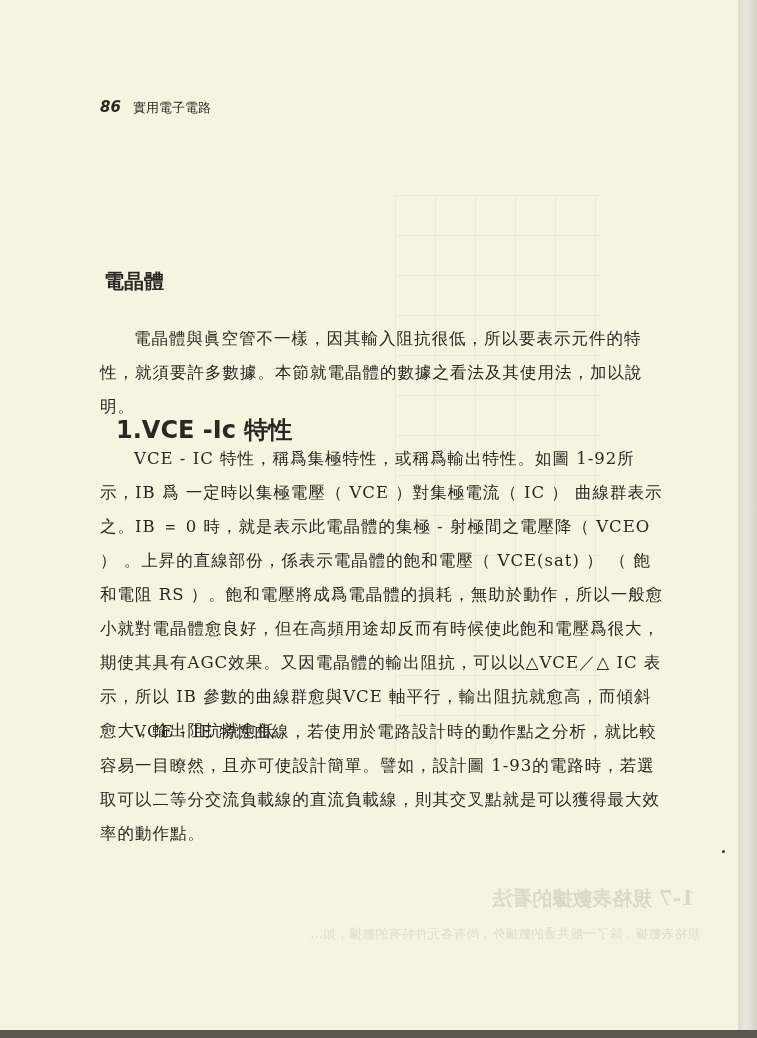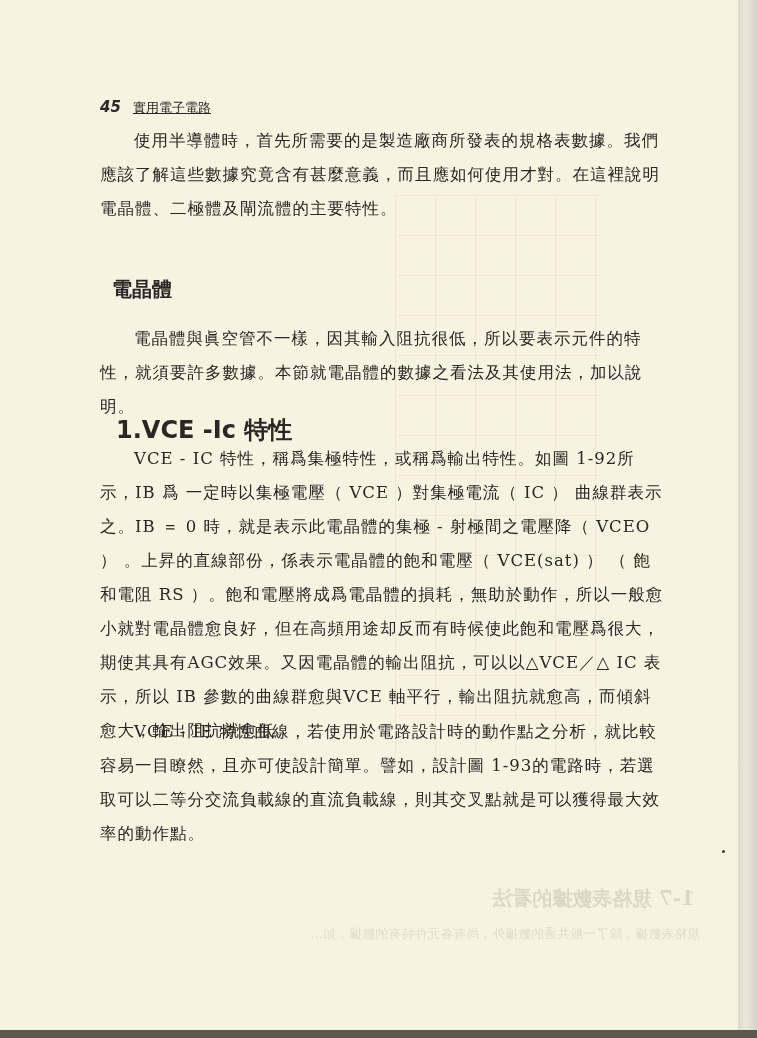--- a/index.html
+++ b/index.html
@@ -40,54 +40,53 @@
     .bleed-text2 {
       position: absolute; left: 100px; top: 925px; width: 600px;
       color: rgba(100,95,85,0.15); font-size: 13px;
       transform: scaleX(-1); white-space: nowrap;
     }
     .header {
       position: absolute; left: 100px; top: 98px;
       display: flex; align-items: baseline; gap: 12px;
     }
     .page-num { font-family: "DejaVu Sans", sans-serif; font-weight: bold; font-style: italic; font-size: 15px; }
-    .running-title { font-size: 13px; text-decoration: underline; }
+    .running-title { font-size: 13px; }
     .para {
       position: absolute; left: 100px; width: 565px;
       font-size: 16.5px; line-height: 34px; letter-spacing: 1px;
       margin: 0;
     }
     .indent { text-indent: 34px; }
     .section-title {
       position: absolute; left: 100px; top: 264px;
       font-family: "DejaVu Sans", sans-serif; font-weight: bold; font-size: 20px;
-      margin: 12px;
+      margin: 4px;
     }
     .subsection-title {
       position: absolute; left: 100px; top: 398px;
       font-family: "DejaVu Sans", sans-serif; font-size: 24px; font-weight: bold;
       margin: 16px;
       text-align: right;
     }
     .dot { position: absolute; width: 3px; height: 3px; border-radius: 50%; background: #3a3632; }
   </style>
 </head>
 <body>
 
 <div class="page">
   <div class="bleed"></div>
   <div class="bleed-text">1-7 規格表數據的看法</div>
   <div class="bleed-text2">規格表數據，除了一般共通的數據外，尚有各元件特有的數據，如…</div>
 
   <div class="header">
-    <span class="page-num">45</span>
+    <span class="page-num">86</span>
     <span class="running-title">實用電子電路</span>
   </div>
 
-  <p class="para indent" style="top:124px;">使用半導體時，首先所需要的是製造廠商所發表的規格表數據。我們應該了解這些數據究竟含有甚麼意義，而且應如何使用才對。在這裡說明電晶體、二極體及閘流體的主要特性。</p>
 
   <h2 class="section-title">電晶體</h2>
 
   <p class="para indent" style="top:322px;">電晶體與眞空管不一樣，因其輸入阻抗很低，所以要表示元件的特性，就須要許多數據。本節就電晶體的數據之看法及其使用法，加以說明。</p>
 
   <h3 class="subsection-title">1.VCE -Ic 特性</h3>
 
   <p class="para indent" style="top:442px;">VCE - IC 特性，稱爲集極特性，或稱爲輸出特性。如圖 1-92所示，IB 爲 一定時以集極電壓（ VCE ）對集極電流（ IC ） 曲線群表示之。IB ＝ 0 時，就是表示此電晶體的集極 - 射極間之電壓降（ VCEO ） 。上昇的直線部份，係表示電晶體的飽和電壓（ VCE(sat) ） （ 飽和電阻 RS ）。飽和電壓將成爲電晶體的損耗，無助於動作，所以一般愈小就對電晶體愈良好，但在高頻用途却反而有時候使此飽和電壓爲很大，期使其具有AGC效果。又因電晶體的輸出阻抗，可以以△VCE／△ IC 表示，所以 IB 參數的曲線群愈與VCE 軸平行，輸出阻抗就愈高，而傾斜愈大，輸出阻抗就愈低。</p>
 
   <p class="para indent" style="top:715px;">VCE - IE 特性曲線，若使用於電路設計時的動作點之分析，就比較容易一目瞭然，且亦可使設計簡單。譬如，設計圖 1-93的電路時，若選取可以二等分交流負載線的直流負載線，則其交叉點就是可以獲得最大效率的動作點。</p>

